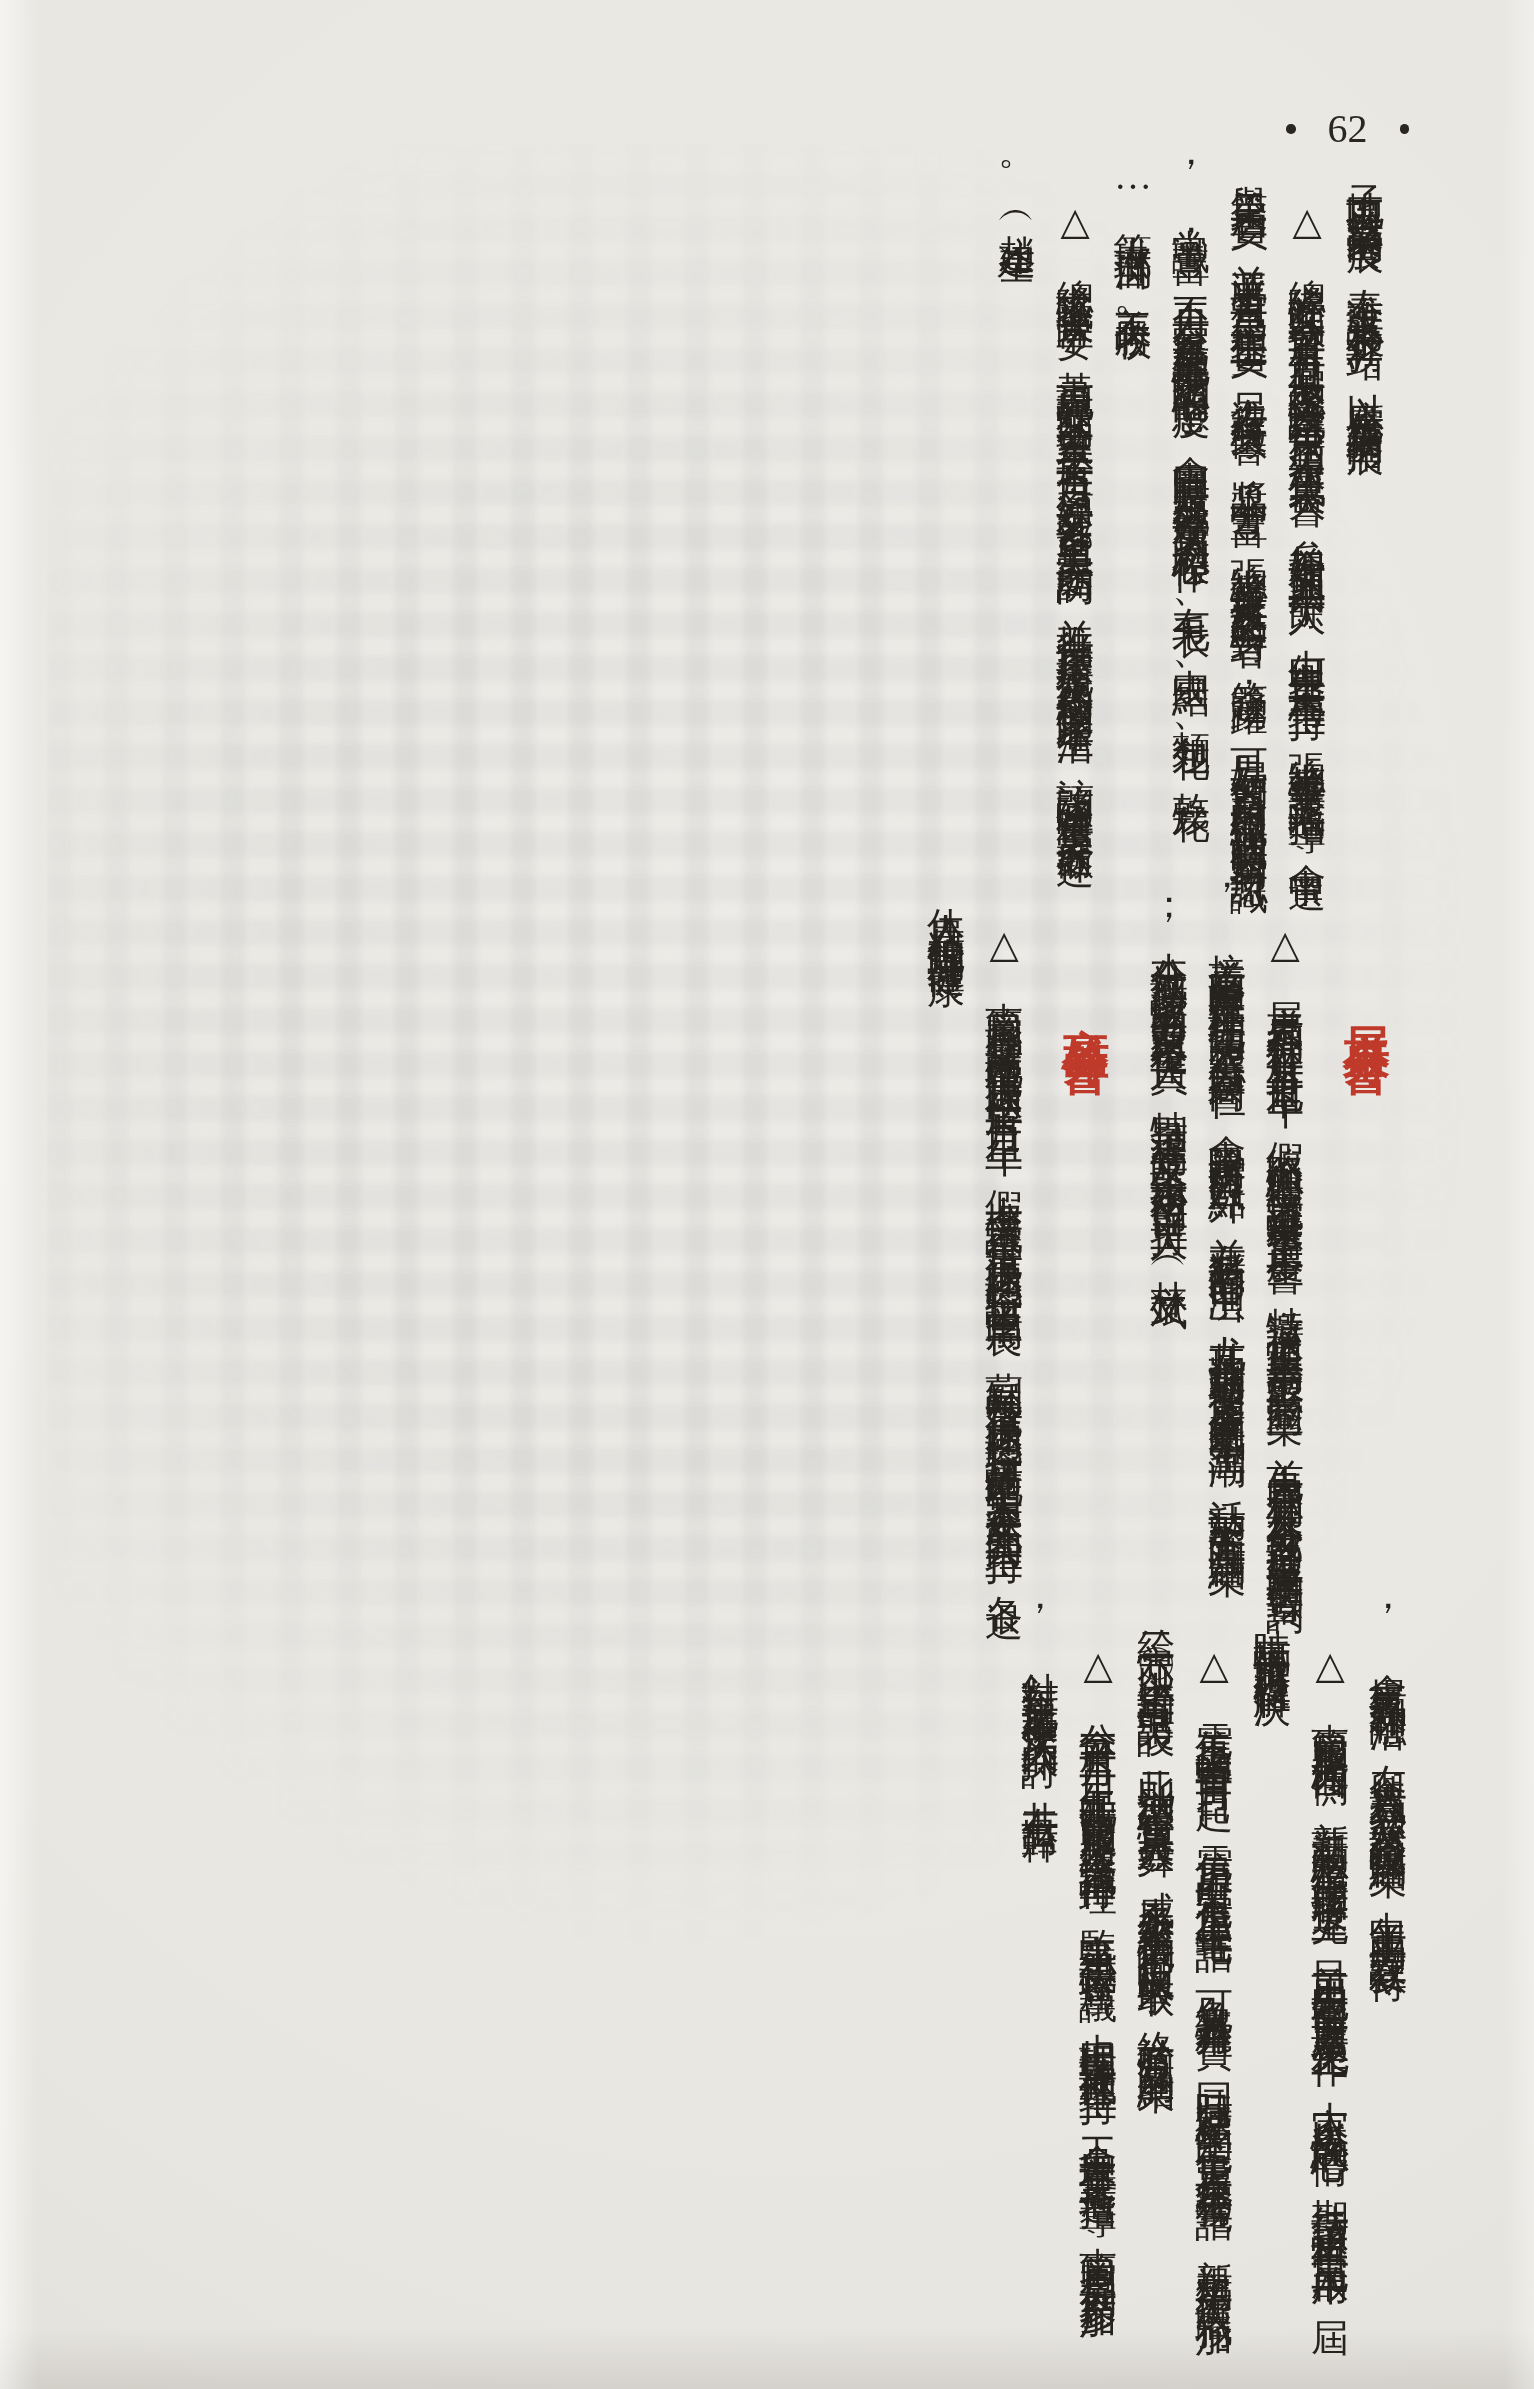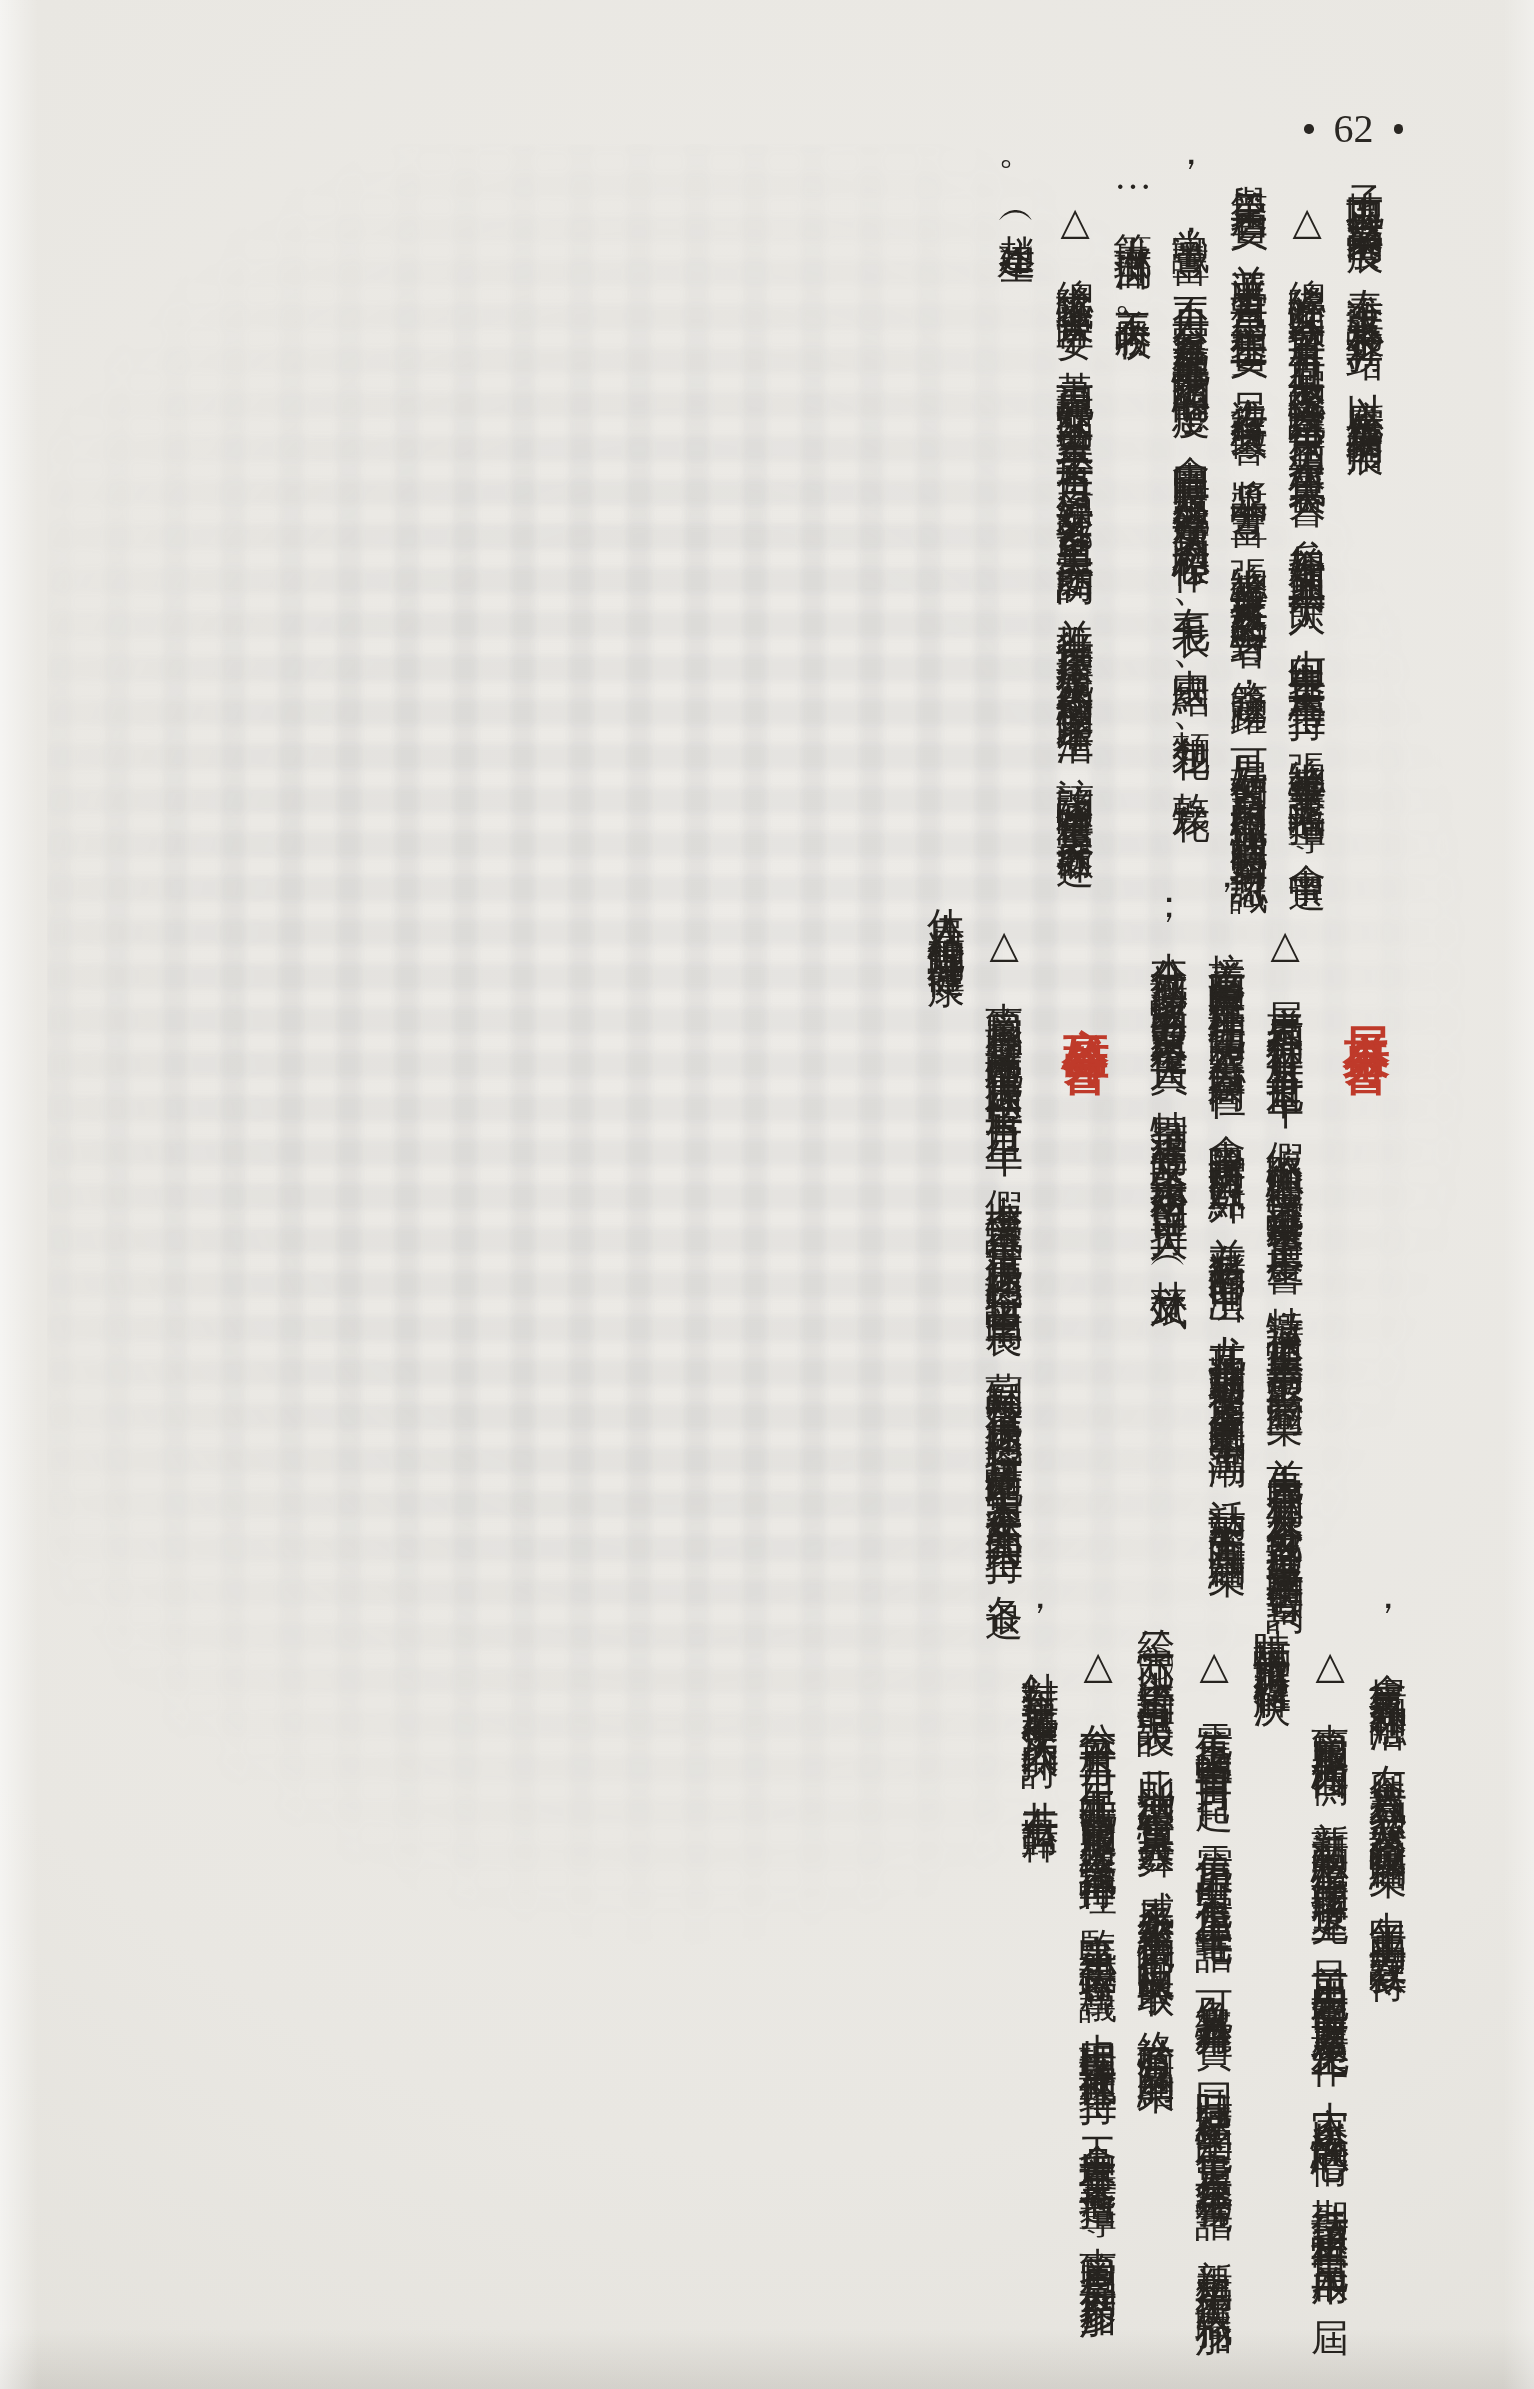--- a/index.html
+++ b/index.html
@@ -30,24 +30,24 @@
       repeating-linear-gradient(0deg, rgba(100,106,118,.08) 0 25.5px, rgba(100,106,118,0) 25.5px 44px);
     filter: blur(3.4px);
     -webkit-mask-image: radial-gradient(ellipse 75% 58% at 44% 40%, rgba(0,0,0,.65) 0 38%, transparent 75%);
     mask-image: radial-gradient(ellipse 75% 58% at 44% 40%, rgba(0,0,0,.65) 0 38%, transparent 75%);
     pointer-events: none;
   }
 
   .page-number {
     position: absolute;
     top: 109px;
-    right: 131px;
+    right: 125px;
     display: flex;
     align-items: center;
-    gap: 20px;
+    gap: 32px;
     font-size: 40px;
     line-height: 1;
     color: #2a2723;
   }
   .page-number .dot {
     width: 9.4px; height: 9.4px;
     background: #2a2723;
     border-radius: 50%;
     font-size: 0;
     overflow: hidden;

